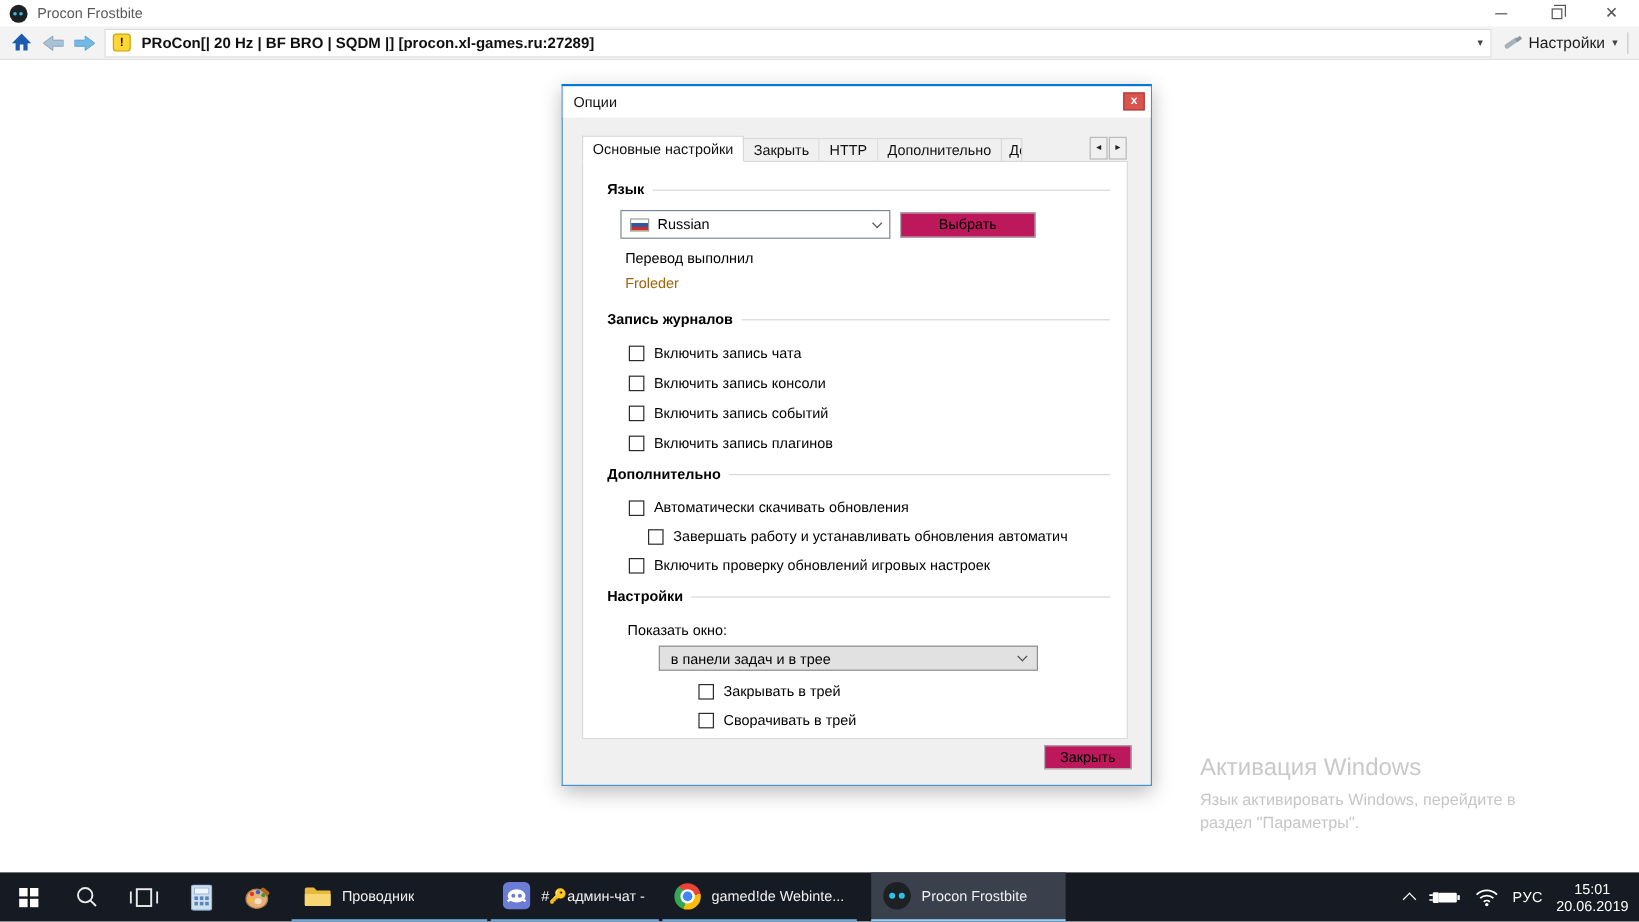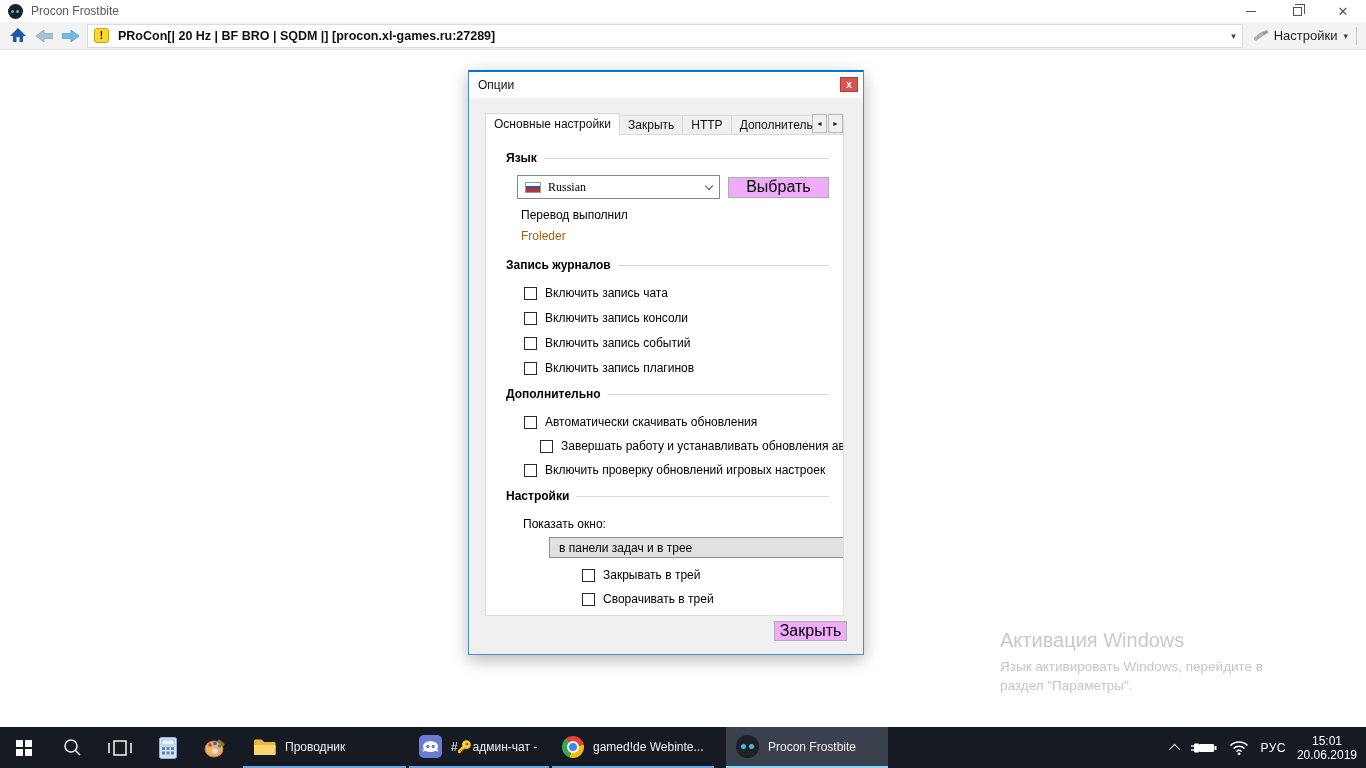--- a/index.html
+++ b/index.html
@@ -31,43 +31,43 @@
   .tool-ico { width:16px; height:16px; position:relative; }
   .tool-ico::before { content:""; position:absolute; left:1px; top:6px; width:13px; height:4px; border-radius:2px; background:#a9b2b9; transform:rotate(-35deg); }
   .tool-ico::after { content:""; position:absolute; right:0px; top:3px; width:5px; height:3px; background:#8d969d; transform:rotate(-35deg); }
   .settings-caret { font-size:9px; color:#444; }
   .toolbar-grip { width:1px; height:18px; background:#c9c9c9; margin-left:4px; margin-right:4px; flex:none; }
 
   
   .main { position:absolute; top:51px; left:0; right:0; bottom:41px; background:#fff; }
 
   
-  .dialog { position:absolute; left:468px; top:19px; width:396px; height:585px; background:#f0f0f0; border:1px solid #4a90d9; border-top:2px solid #0078d7; box-shadow:0 5px 16px rgba(0,0,0,.28); }
+  .dialog { position:absolute; left:468px; top:19px; width:492px; height:585px; background:#f0f0f0; border:1px solid #4a90d9; border-top:2px solid #0078d7; box-shadow:0 5px 16px rgba(0,0,0,.28); }
   .dlg-title { height:26px; background:#fff; display:flex; align-items:center; padding-left:9px; font-size:12px; color:#111; position:relative; }
   .dlg-close { position:absolute; right:5px; top:5px; width:18px; height:15px; background:#d9534f; border:1px solid #b03c39; color:#fff; font-size:10px; font-weight:bold; display:flex; align-items:center; justify-content:center; line-height:1; }
   .tabstrip { position:absolute; left:16px; top:41px; right:19px; height:22px; display:flex; align-items:flex-end; z-index:2; }
   .tab { height:20px; padding:0 8px; background:#f0f0f0; border:1px solid #d9d9d9; display:flex; align-items:center; font-size:12px; color:#111; white-space:nowrap; }
   .tab + .tab { border-left:none; }
   .tab.active { height:22px; background:#fff; border-bottom:1px solid #fff; position:relative; z-index:3; }
   .tab.partial { width:17px; padding:0 0 0 6px; overflow:hidden; }
   .tab-scroll { position:absolute; right:1px; top:1px; display:flex; z-index:4; }
   .tsb { width:15px; height:19px; background:#f0f0f0; border:1px solid #b9b9b9; display:flex; align-items:center; justify-content:center; font-size:7px; color:#222; }
   .tsb + .tsb { margin-left:1px; }
   .page { position:absolute; left:16px; top:62px; right:19px; bottom:38px; background:#fff; border:1px solid #dcdcdc; padding:16px 14px 0 20px; overflow:hidden; z-index:1; }
 
   .grp { display:flex; align-items:center; }
   .grp-t { font-weight:bold; font-size:12px; color:#000; white-space:nowrap; }
   .grp-line { flex:1; height:1px; background:#d8d8d8; margin-left:7px; }
 
   .lang-row { display:flex; align-items:center; margin:10px 0 0 11px; }
-  .combo { width:225px; height:21px; border:1px solid #7a8a99; background:#fff; display:flex; align-items:center; padding:11px 7px;font-family:Liberation Serif, serif; }
+  .combo { width:225px; height:21px; border:1px solid #7a8a99; background:#fff; display:flex; align-items:center; padding:11px 7px; }
   .flag { width:16px; height:11px; border:1px solid #9a9a9a; background:linear-gradient(to bottom,#fff 0 33%,#2e57a5 33% 66%,#d32b1f 66%); flex:none; }
   .combo-text { font-size:12px; color:#000; margin-left:7px; flex:1; white-space:nowrap; overflow:hidden; }
   .chev { width:6px; height:6px; border-right:1px solid #505050; border-bottom:1px solid #505050; transform:rotate(45deg); margin-top:-3px; flex:none; }
-  .btn { background:#f0abfc; border:1px solid #adadad; font-family:"Liberation Sans","DejaVu Sans",sans-serif; font-size:16px; color:#000; display:flex; align-items:center; justify-content:center; }
+  .btn { background:#be185d; border:1px solid #adadad; font-family:"Liberation Sans","DejaVu Sans",sans-serif; font-size:12px; color:#000; display:flex; align-items:center; justify-content:center; }
   .choose-btn { width:113px; height:21px; margin-left:8px; }
   .credit { margin:9px 0 0 15px; font-size:12px; color:#000; }
   .link { display:inline-block; margin:7px 0 0 15px; font-size:12px; color:#a16207; }
 
   .cb-row { display:flex; align-items:center; margin-left:18px; }
   .cb { width:13px; height:13px; border:1px solid #2b2b2b; background:#fff; flex:none; }
   .cb-label { font-size:12px; color:#000; margin-left:8px; white-space:nowrap; }
   .mt14 { margin-top:14px; } .mt12 { margin-top:12px; } .mt11 { margin-top:11px; } .mt10 { margin-top:10px; }
   .sub { margin-left:34px; }
   .show-label { margin:14px 0 0 17px; font-size:12px; color:#000; }

